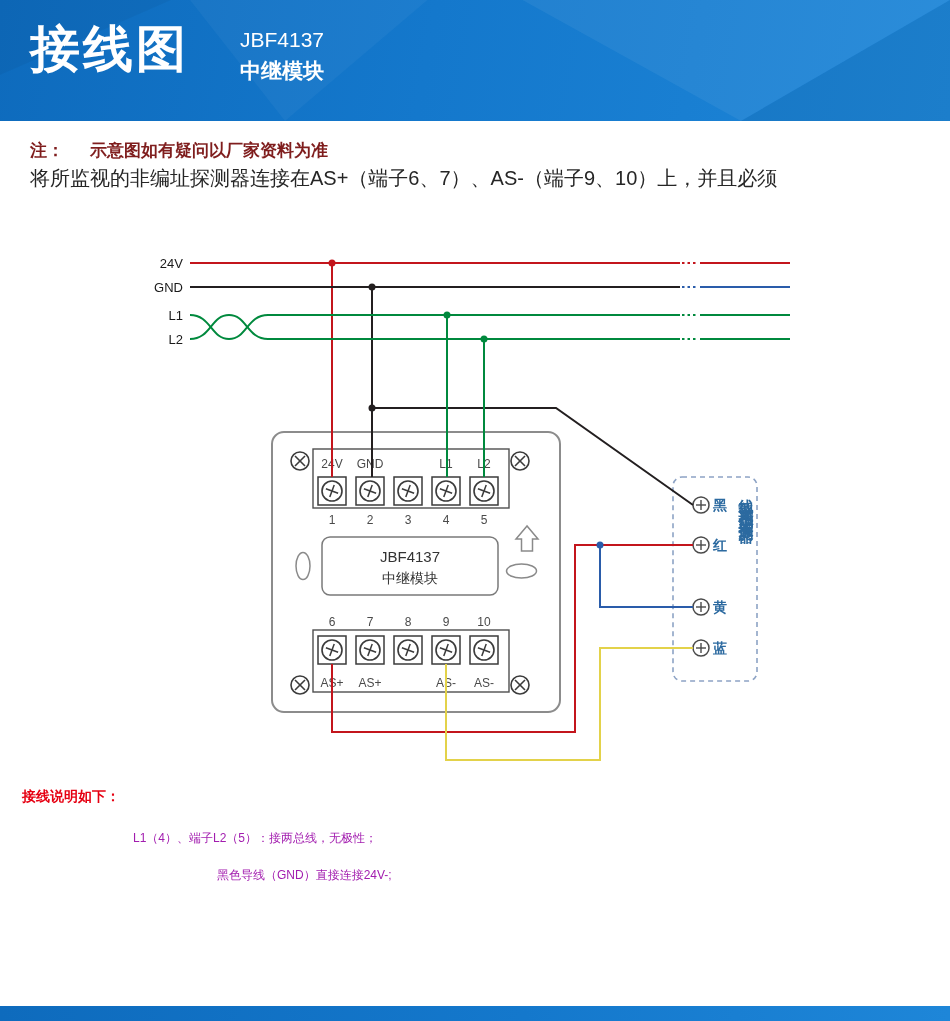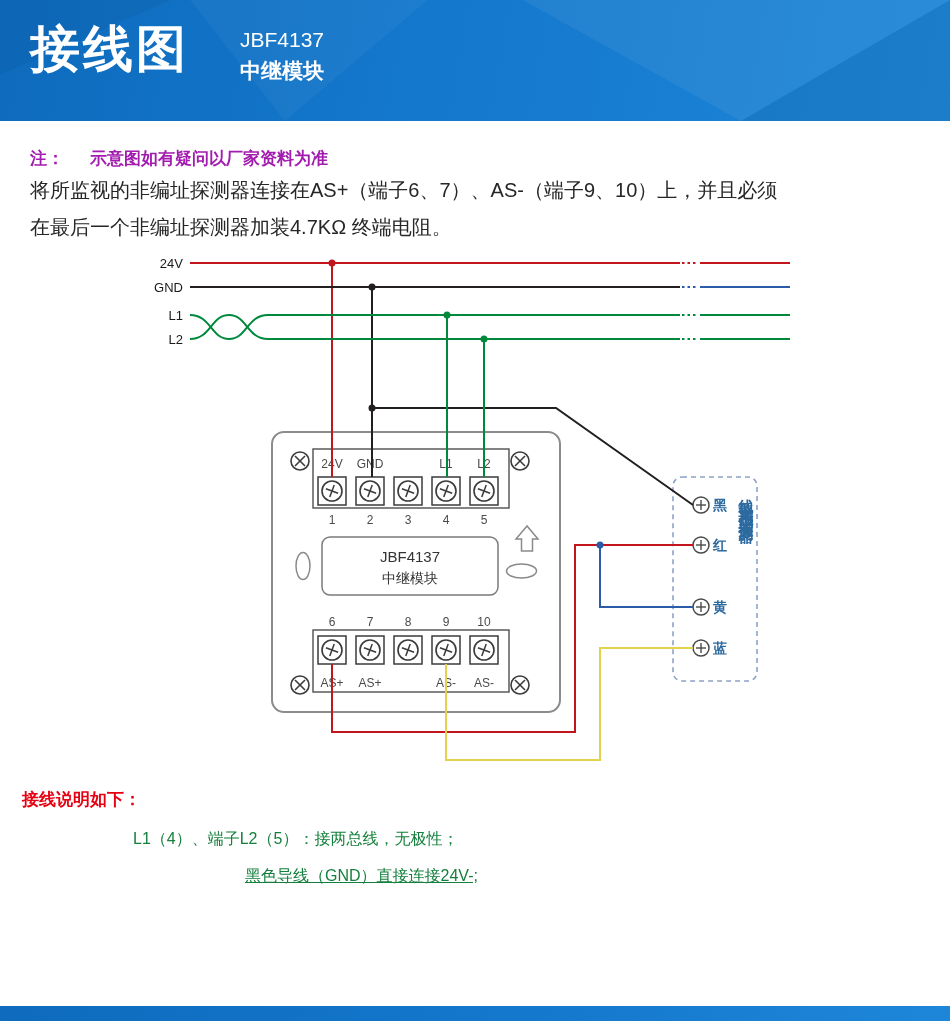--- a/index.html
+++ b/index.html
@@ -15,35 +15,35 @@
   }
   .facet { position:absolute; inset:0; }
   .f1 { background:rgba(255,255,255,.06); clip-path:polygon(55% 0,100% 0,78% 100%); }
   .f2 { background:rgba(0,0,0,.06);      clip-path:polygon(78% 100%,100% 0,100% 100%); }
   .f3 { background:rgba(255,255,255,.04);clip-path:polygon(20% 0,45% 0,30% 100%); }
   .f4 { background:rgba(0,0,0,.04);      clip-path:polygon(0 0,18% 0,0 62%); }
   .header-title { position:absolute; left:30px; top:16px; font-size:50px; font-weight:900; color:#fff; letter-spacing:3px; }
   .header-model { position:absolute; left:240px; top:28px; font-size:21px; color:#fff; }
   .header-model-name { position:absolute; left:240px; top:57px; font-size:21px; font-weight:700; color:#fff; }
   
-  .note-line { position:absolute; left:30px; top:139px; font-size:17px; font-weight:700; color:#a21caf;margin-top:8px; }
+  .note-line { position:absolute; left:30px; top:139px; font-size:17px; font-weight:700; color:#7f1d1d; }
   .note-line .warn { margin-left:26px; }
-  .body-text { position:absolute; left:30px; top:172px; font-size:20px; color:#262626; line-height:37px; }
+  .body-text { position:absolute; left:30px; top:160px; font-size:20px; color:#262626; line-height:37px; }
   
   .diagram-svg { position:absolute; left:0; top:248px; width:950px; height:530px; }
   svg text { font-family:"Liberation Sans", sans-serif; }
   .detector-name {
     position:absolute; left:736px; top:487px;
     writing-mode:vertical-rl; text-orientation:upright;
     font-size:15px; font-weight:700; color:#2c6aa0; letter-spacing:3px;
   }
   
-  .instr-title { position:absolute; left:22px; top:788px; font-size:17px; font-weight:700; color:#e60012; }
-  .instr-lines { position:absolute; left:133px; top:820px; font-size:16px; color:#15803d; line-height:37px; }
-  .instr-lines .indent { margin-left:112px;text-decoration:underline; }
+  .instr-title { position:absolute; left:22px; top:788px; font-size:14px; font-weight:700; color:#e60012; }
+  .instr-lines { position:absolute; left:133px; top:820px; font-size:12px; color:#a21caf; line-height:37px; }
+  .instr-lines .indent { margin-left:84px; }
   
   .footer-bar { position:absolute; left:0; bottom:0; width:950px; height:15px;
     background:linear-gradient(90deg,#0e6bbd 0%,#1478cc 55%,#1e86d8 100%); }
 </style>
 </head>
 <body>
 
 <div class="page">
 
   <div class="header">
@@ -54,21 +54,20 @@
     <div class="header-title">接线图</div>
     <div class="header-model">JBF4137</div>
     <div class="header-model-name">中继模块</div>
   </div>
 
   <div class="note-line">
     <span>注：</span><span class="warn">示意图如有疑问以厂家资料为准</span>
   </div>
   <div class="body-text">
     <div>将所监视的非编址探测器连接在AS+（端子6、7）、AS-（端子9、10）上，并且必须</div>
-    <div>在最后一个非编址探测器加装4.7KΩ 终端电阻。</div>
   </div>
 
   <svg class="diagram-svg" viewBox="0 248 950 530" xmlns="http://www.w3.org/2000/svg">
     <defs>
       <g id="screwX">
         <circle r="9" fill="#fff" stroke="#3b3b3b" stroke-width="1.6"></circle>
         <line x1="-5" y1="-5" x2="5" y2="5" stroke="#3b3b3b" stroke-width="1.6"></line>
         <line x1="-5" y1="5" x2="5" y2="-5" stroke="#3b3b3b" stroke-width="1.6"></line>
       </g>
       <g id="termSq">

